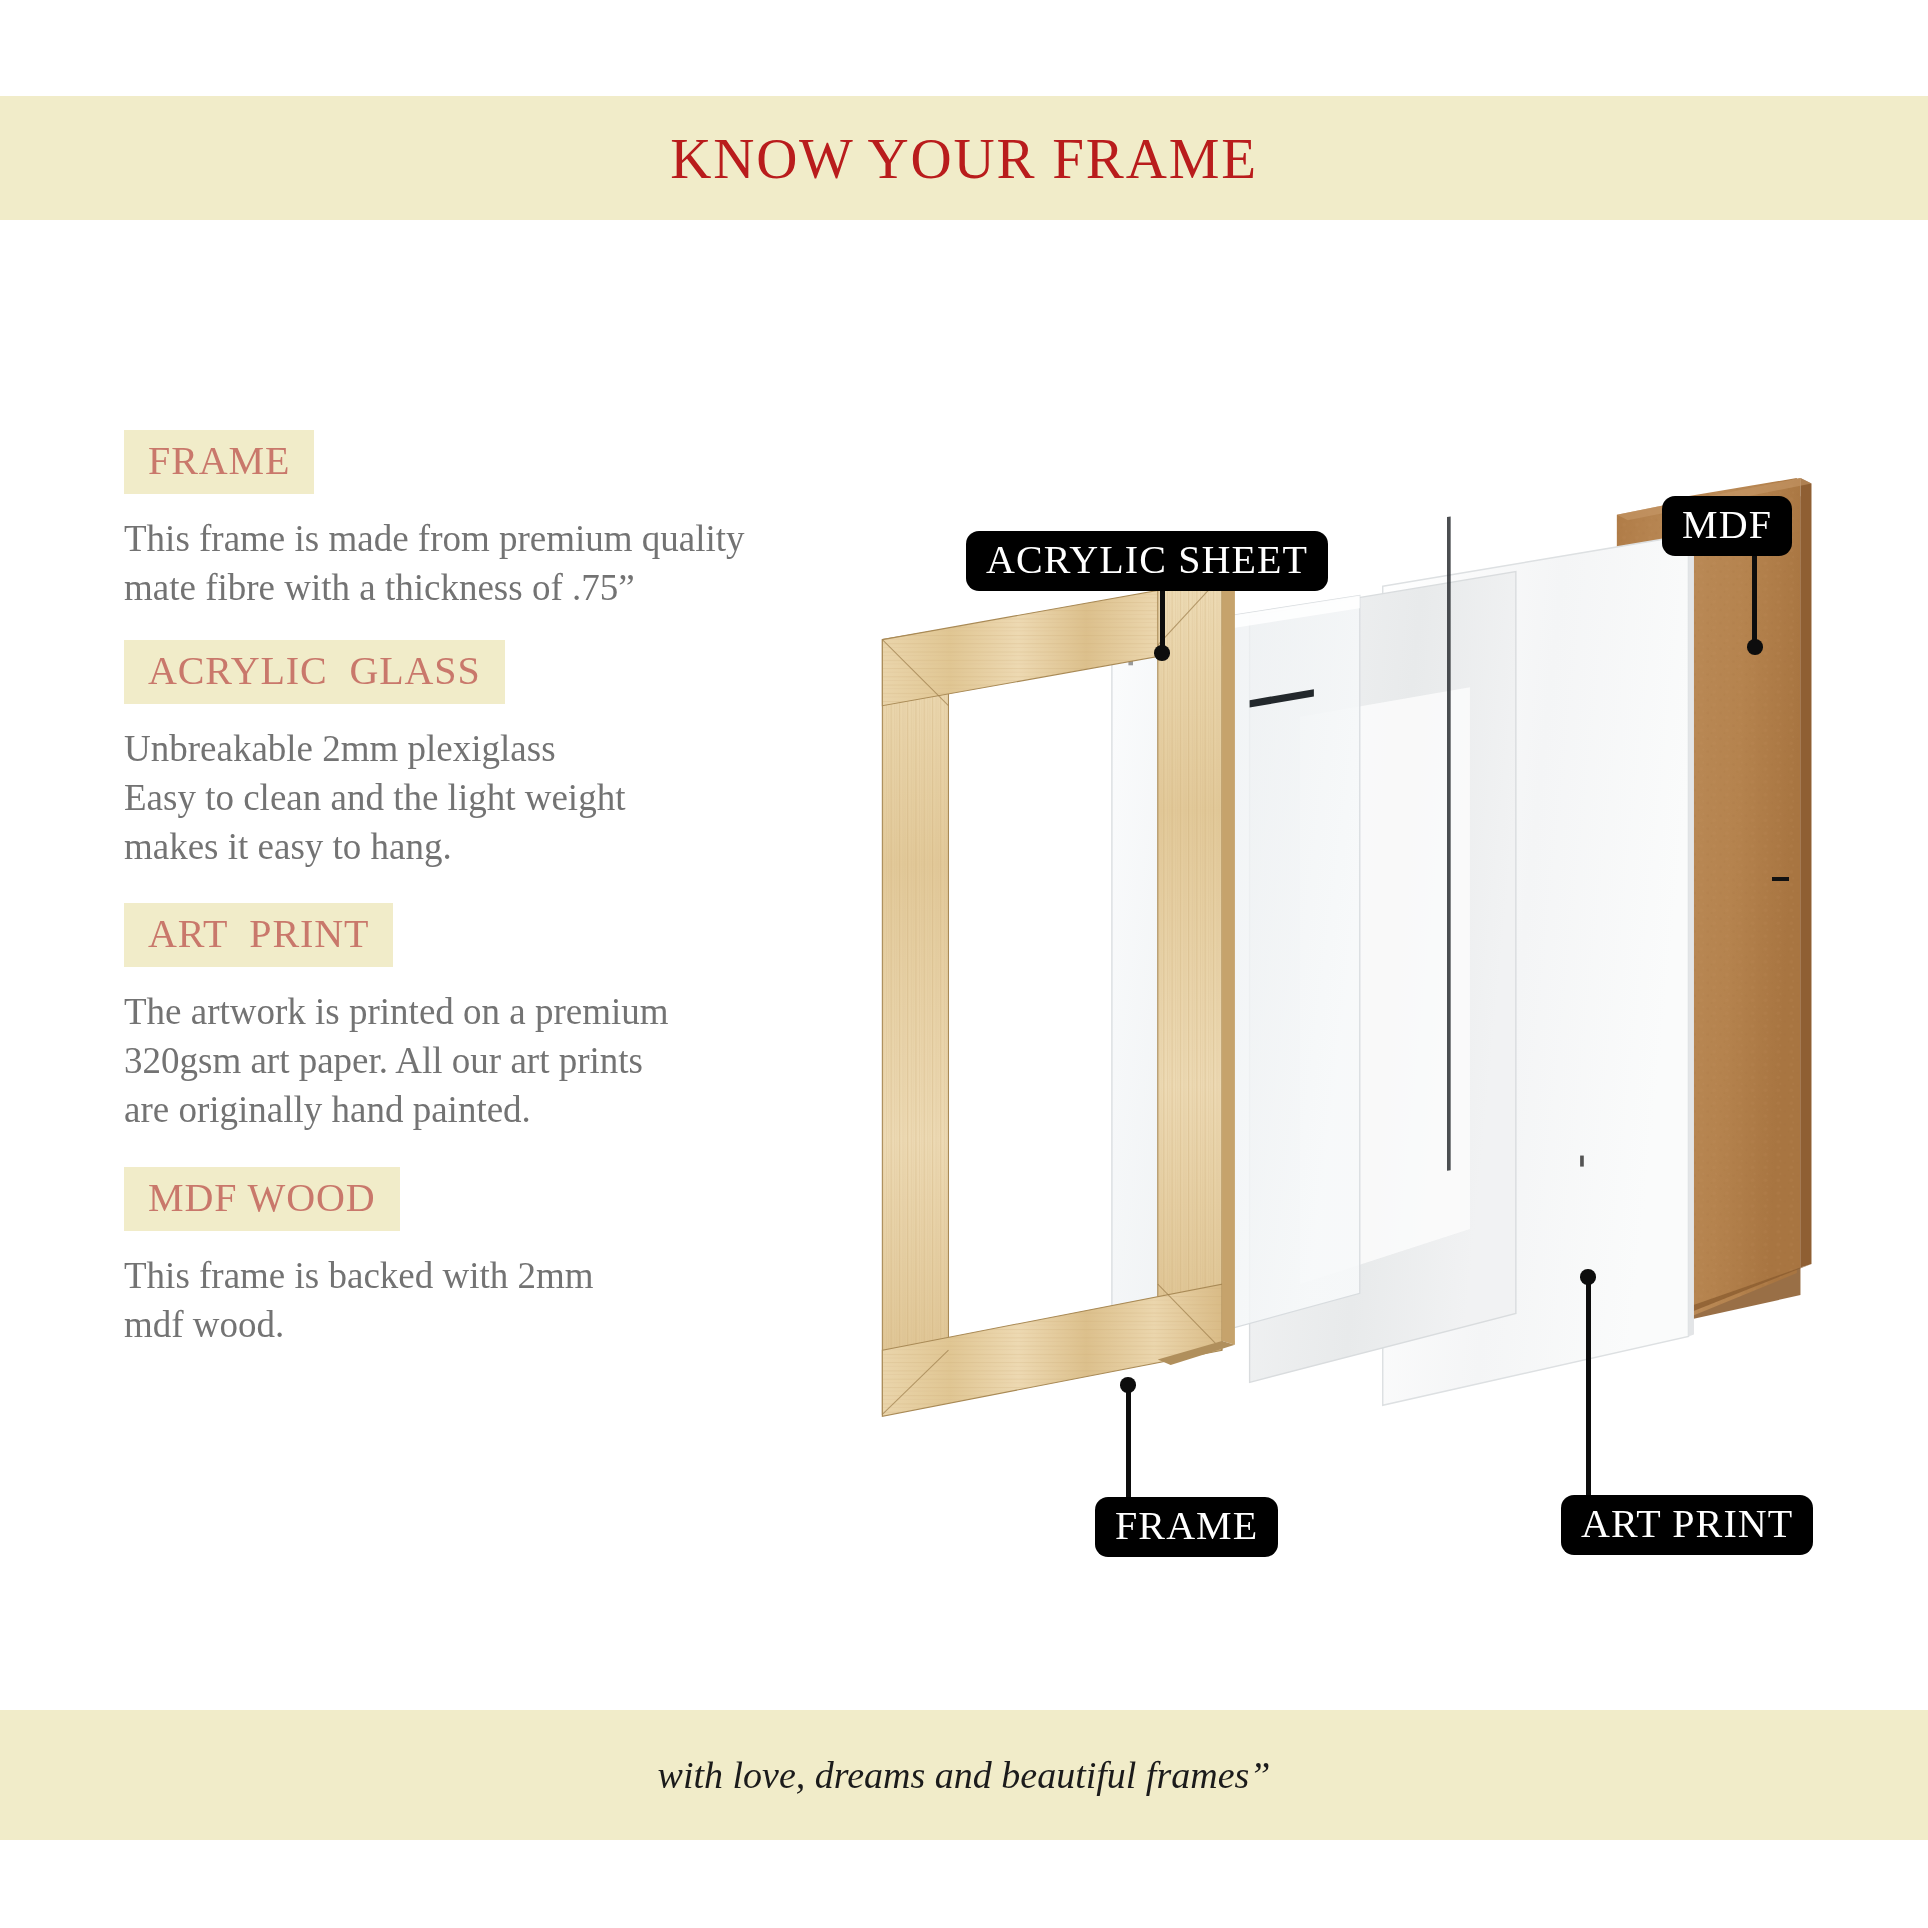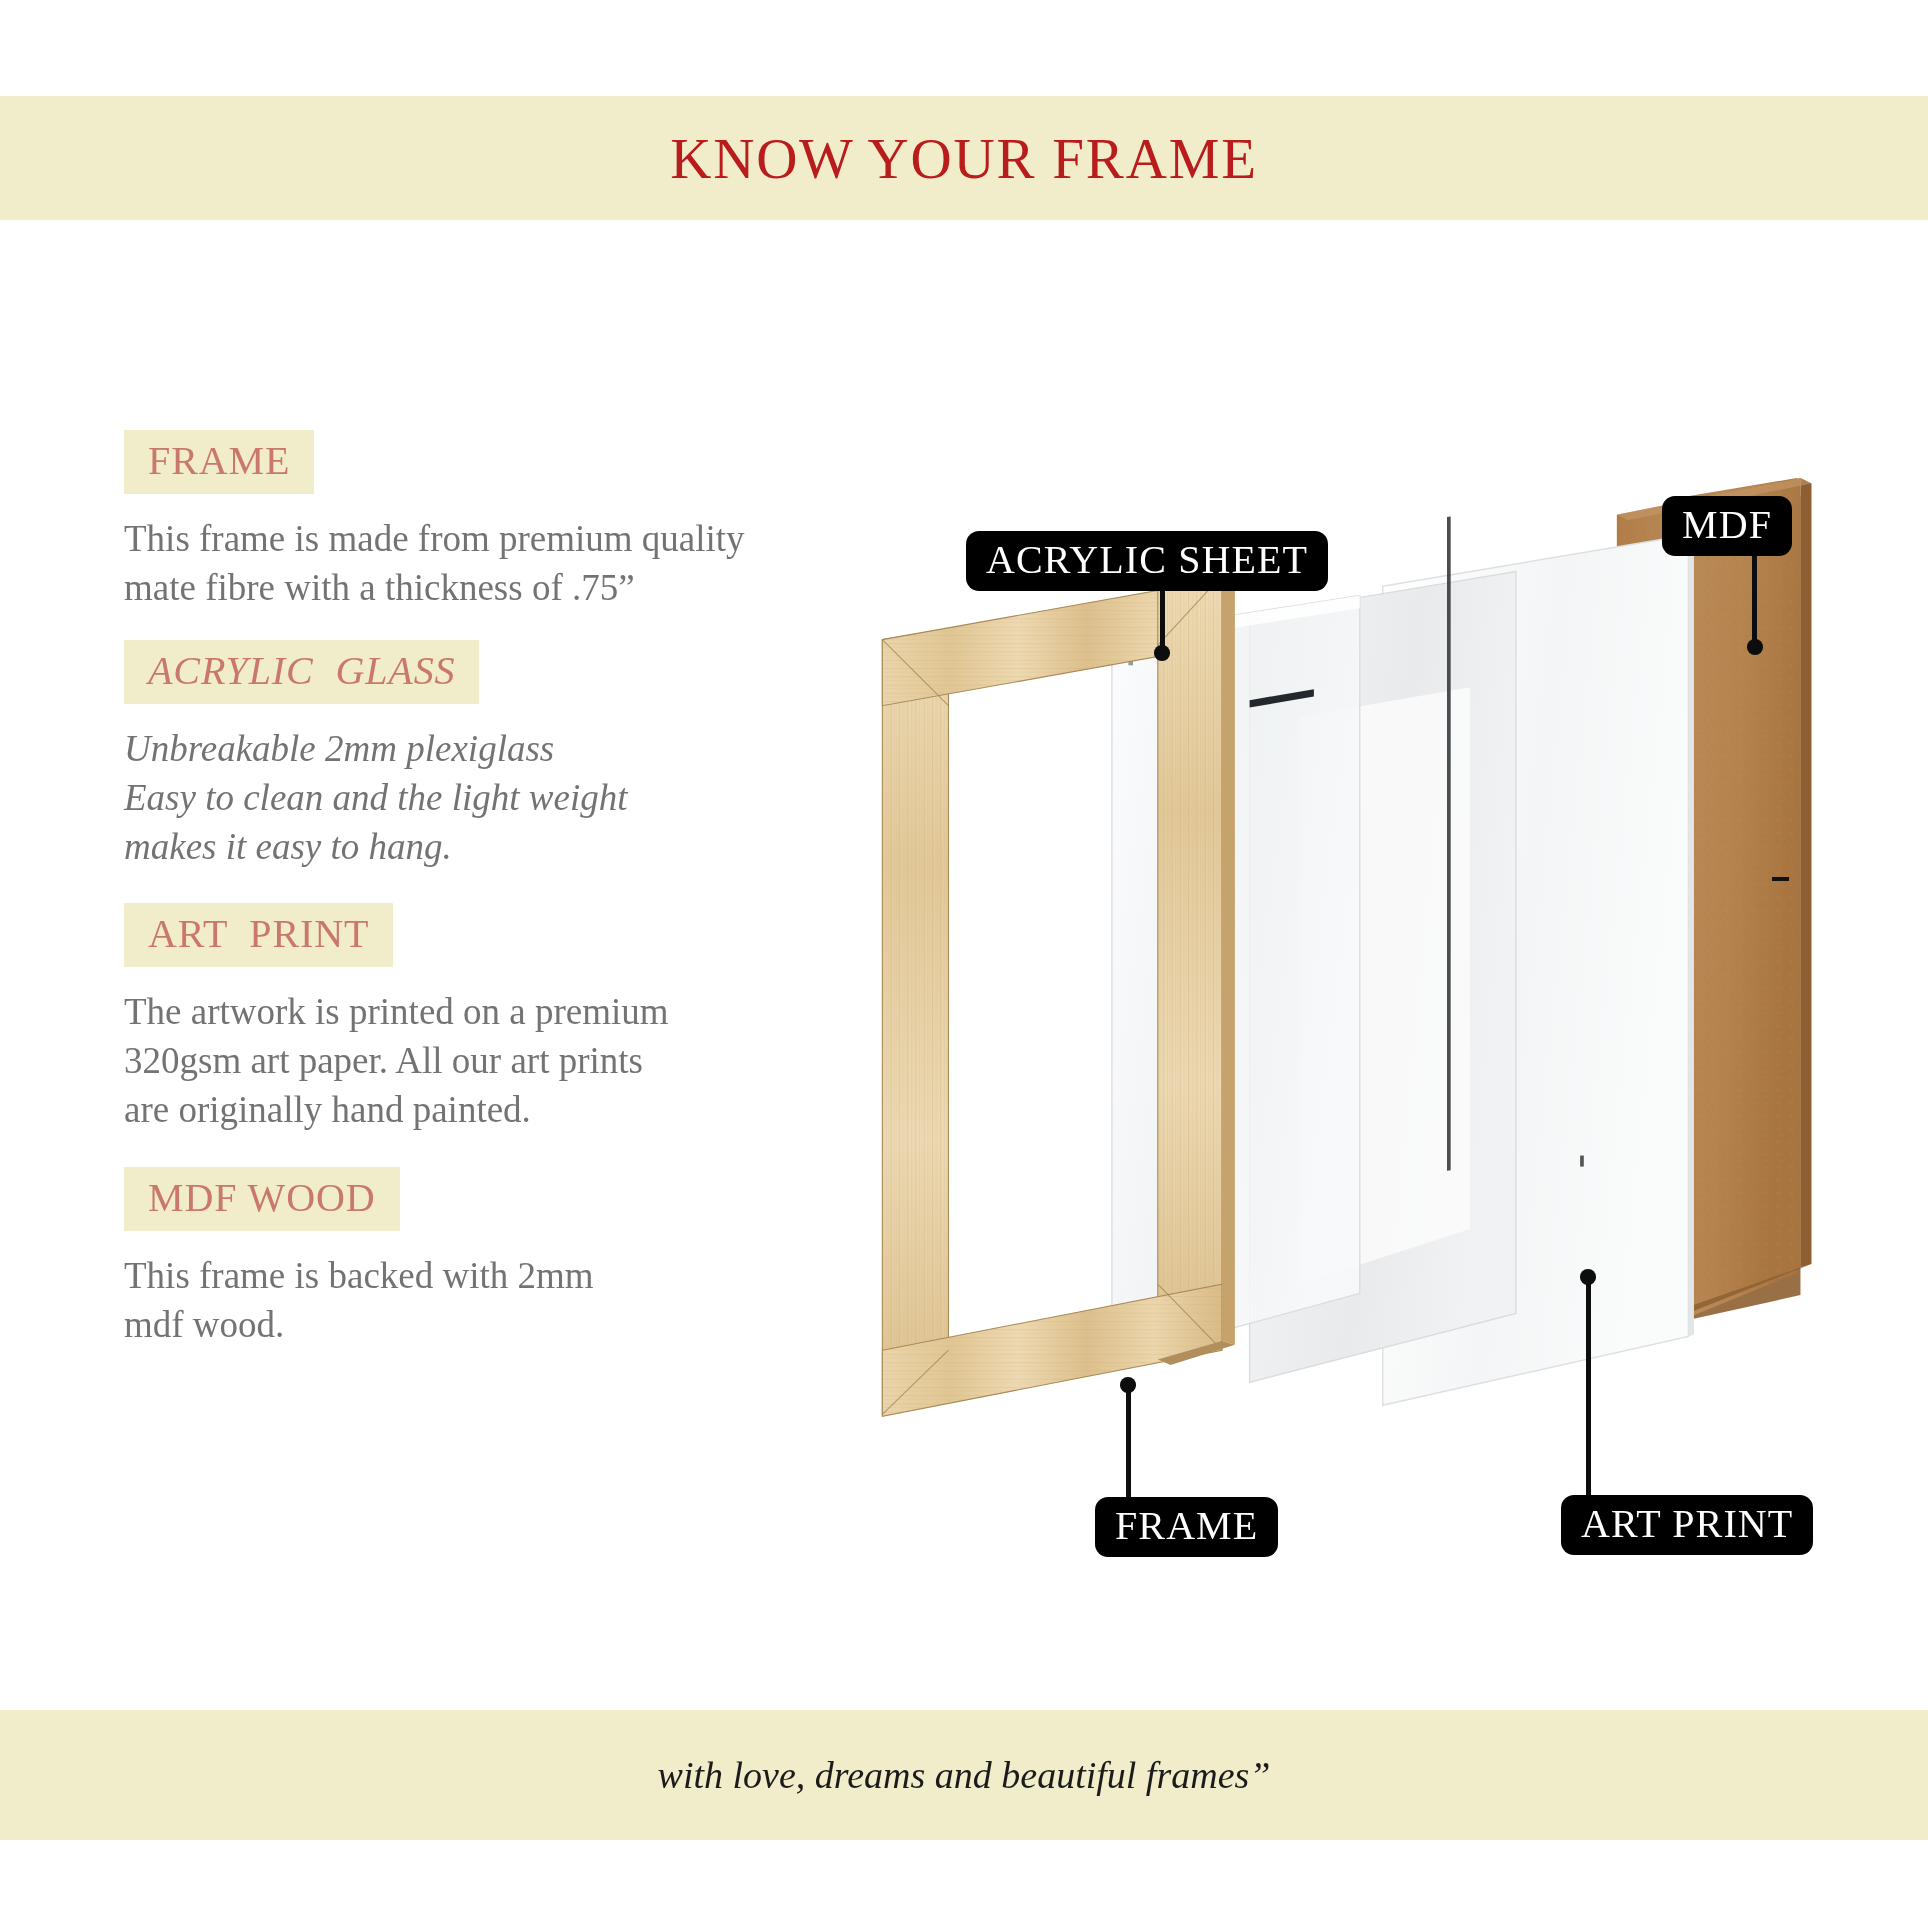--- a/index.html
+++ b/index.html
@@ -58,21 +58,21 @@
   .section-body{
     margin:20px 0 0 0;
     color:#737373;
     font-family:"Liberation Serif", serif;
     font-size:37px;
     line-height:1.33;
     white-space:pre-line;
   }
 
   #sec-frame{margin-bottom:27.5px;}
-  #sec-acrylic{margin-bottom:31px;font-style:italic;}
+  #sec-acrylic{margin-bottom:31px;}
   #sec-artprint{margin-bottom:33px;}
 
   
   #diagram{
     position:absolute;
     left:882px;top:478px;
     width:1029px;height:1166px;
   }
   #diagram svg{display:block;width:1029px;height:1166px;overflow:visible;}
 

